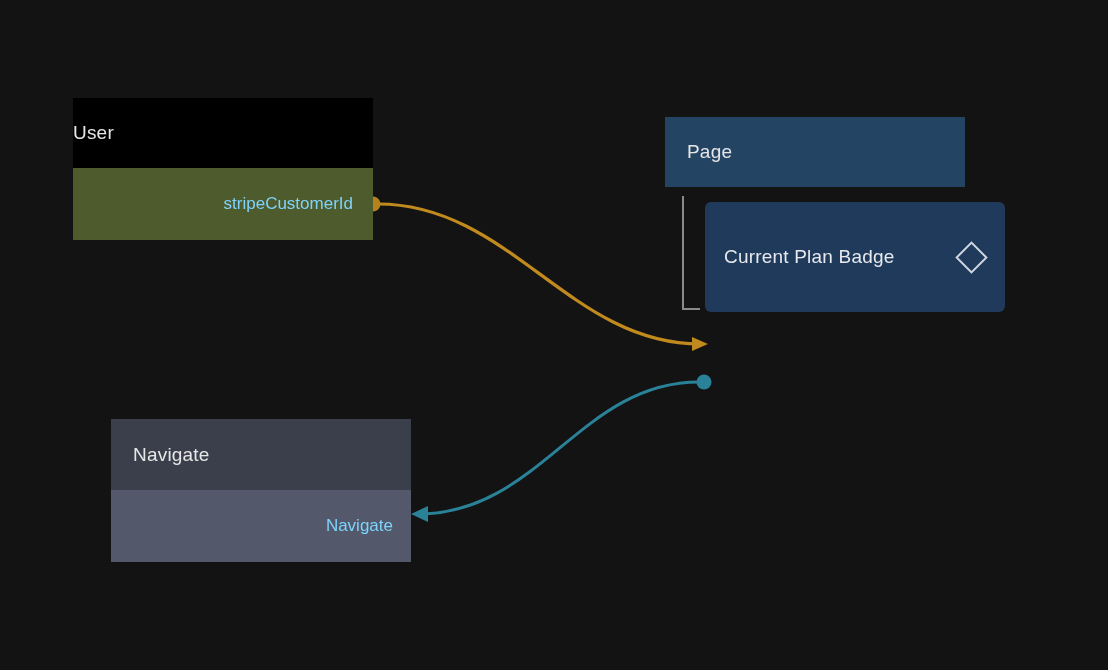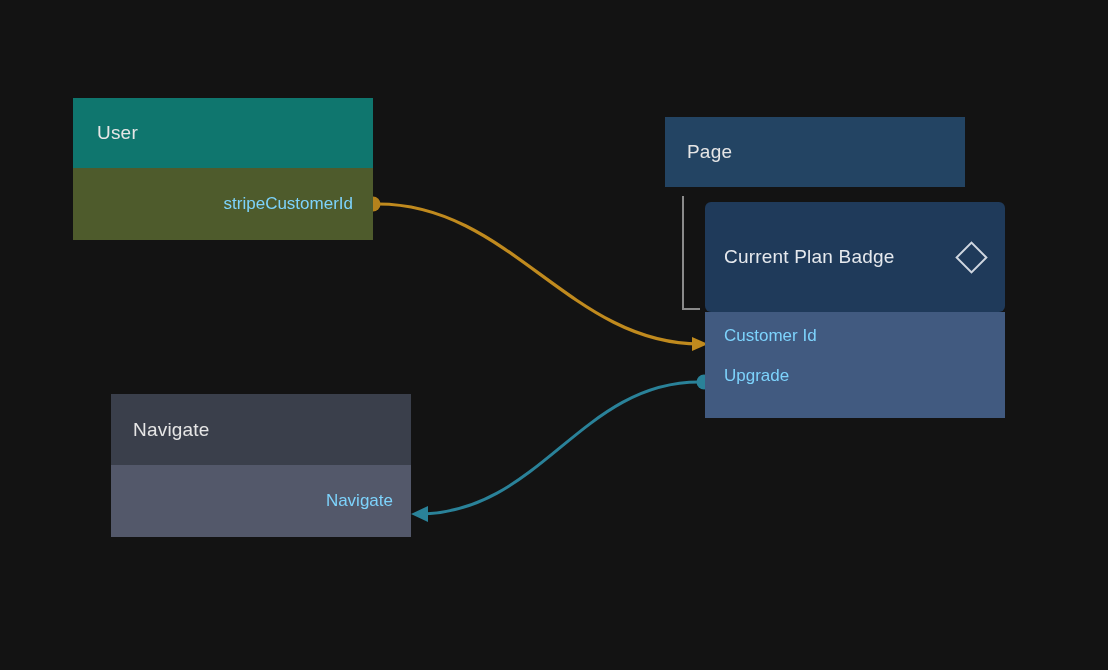--- a/index.html
+++ b/index.html
@@ -44,22 +44,21 @@
   }
   
   #node-user {
     left: 73px;
     top: 98px;
     width: 300px;
     height: 142px;
   }
   #node-user .node-header {
     height: 70px;
-    background: #0f766e;
-    padding-left: 24px;
+    background: #000000;
   }
   #node-user .node-body {
     height: 72px;
     background: #4e5b2c;
   }
   #node-user .row {
     height: 72px;
     padding-right: 20px;
   }
   
@@ -99,21 +98,21 @@
     background: #415a80;
     padding-top: 4px;
   }
   #node-page-detail .row {
     height: 40px;
     padding-left: 19px;
   }
   
   #node-navigate {
     left: 111px;
-    top: 394px;
+    top: 419px;
     width: 300px;
     height: 143px;
   }
   #node-navigate .node-header {
     height: 71px;
     background: #3a3f4b;
     padding-left: 22px;
   }
   #node-navigate .node-body {
     height: 72px;
@@ -183,24 +182,20 @@
   <div class="node" id="node-page">
     <div class="node-header">Page</div>
   </div>
 
   <div class="node" id="node-page-detail">
     <div class="node-header">
       <span class="header-text">Current Plan
 Badge</span>
       <span class="diamond-icon"></span>
     </div>
-    <div class="node-body">
-      <div class="row">Customer Id</div>
-      <div class="row">Upgrade</div>
-    </div>
   </div>
 
   <div class="node" id="node-navigate">
     <div class="node-header">Navigate</div>
     <div class="node-body">
       <div class="row right">Navigate</div>
     </div>
   </div>
 
 </div>

